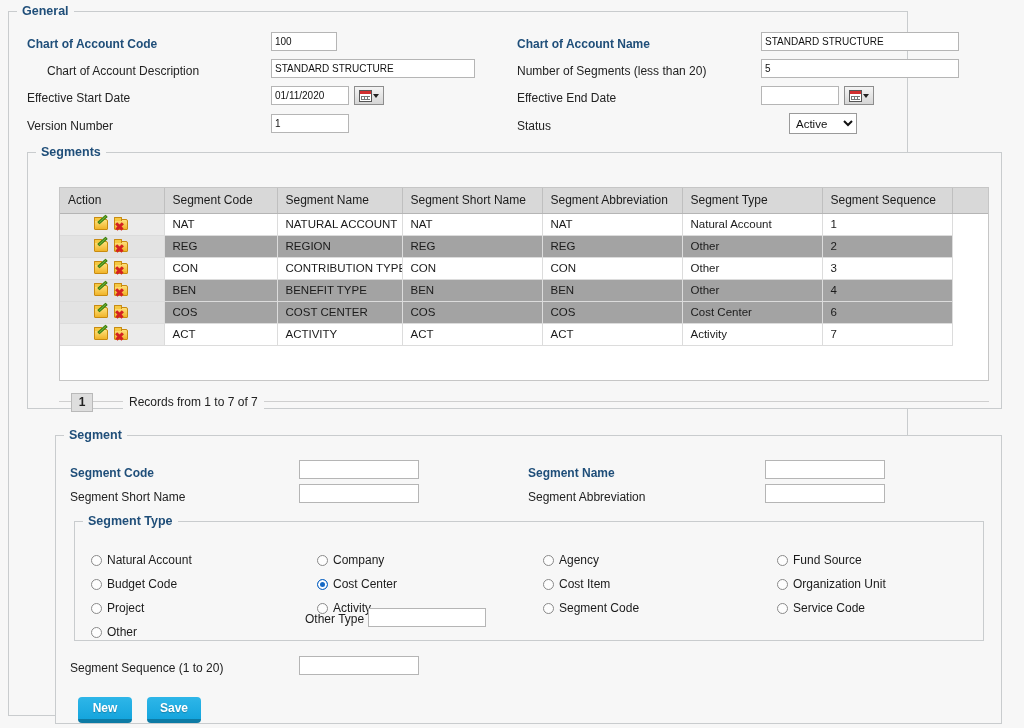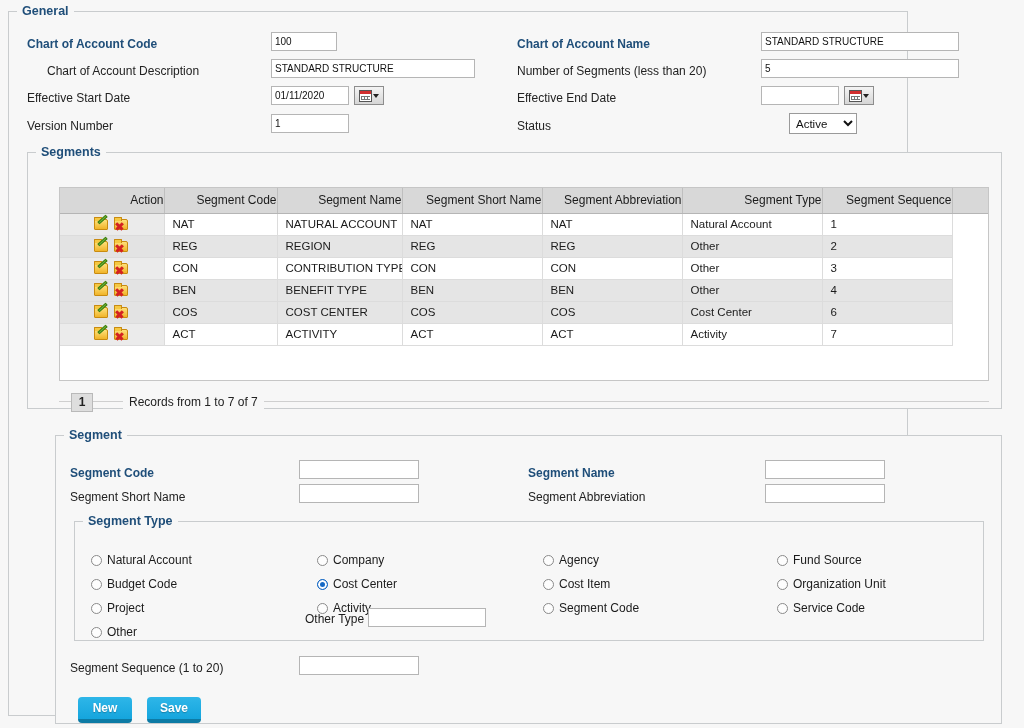--- a/index.html
+++ b/index.html
@@ -137,35 +137,35 @@
     width: 930px;
     table-layout: fixed;
   }
   table.grid th {
     background: #d8d8d8;
     border-right: 1px solid #bfbfbf;
     border-bottom: 1px solid #b5b5b5;
     font-weight: normal;
     font-size: 12px;
     color: #1b1b1b;
-    text-align: right;
+    text-align: left;
     padding: 5px 0 5px 8px;
     height: 25px;
   }
   table.grid td {
     border-right: 1px solid #dcdcdc;
     border-bottom: 1px solid #dcdcdc;
     font-size: 11.5px;
     color: #1b1b1b;
     padding: 3px 0 3px 8px;
     height: 22px;
     white-space: nowrap;
     overflow: hidden;
   }
-  table.grid tr.alt td { background: #e5e5e5; }
+  table.grid tr.alt td { background: #a3a3a3; }
   table.grid td.action { text-align: center; padding-left: 0; background: #ebebeb; }
   table.grid tr.alt td.action { background: #e3e3e3; }
   table.grid td.pad, table.grid th.pad { border-right: none; }
 
   .ico {
     display: inline-block;
     width: 16px; height: 14px;
     position: relative;
     vertical-align: middle;
     margin: 0 2px;

